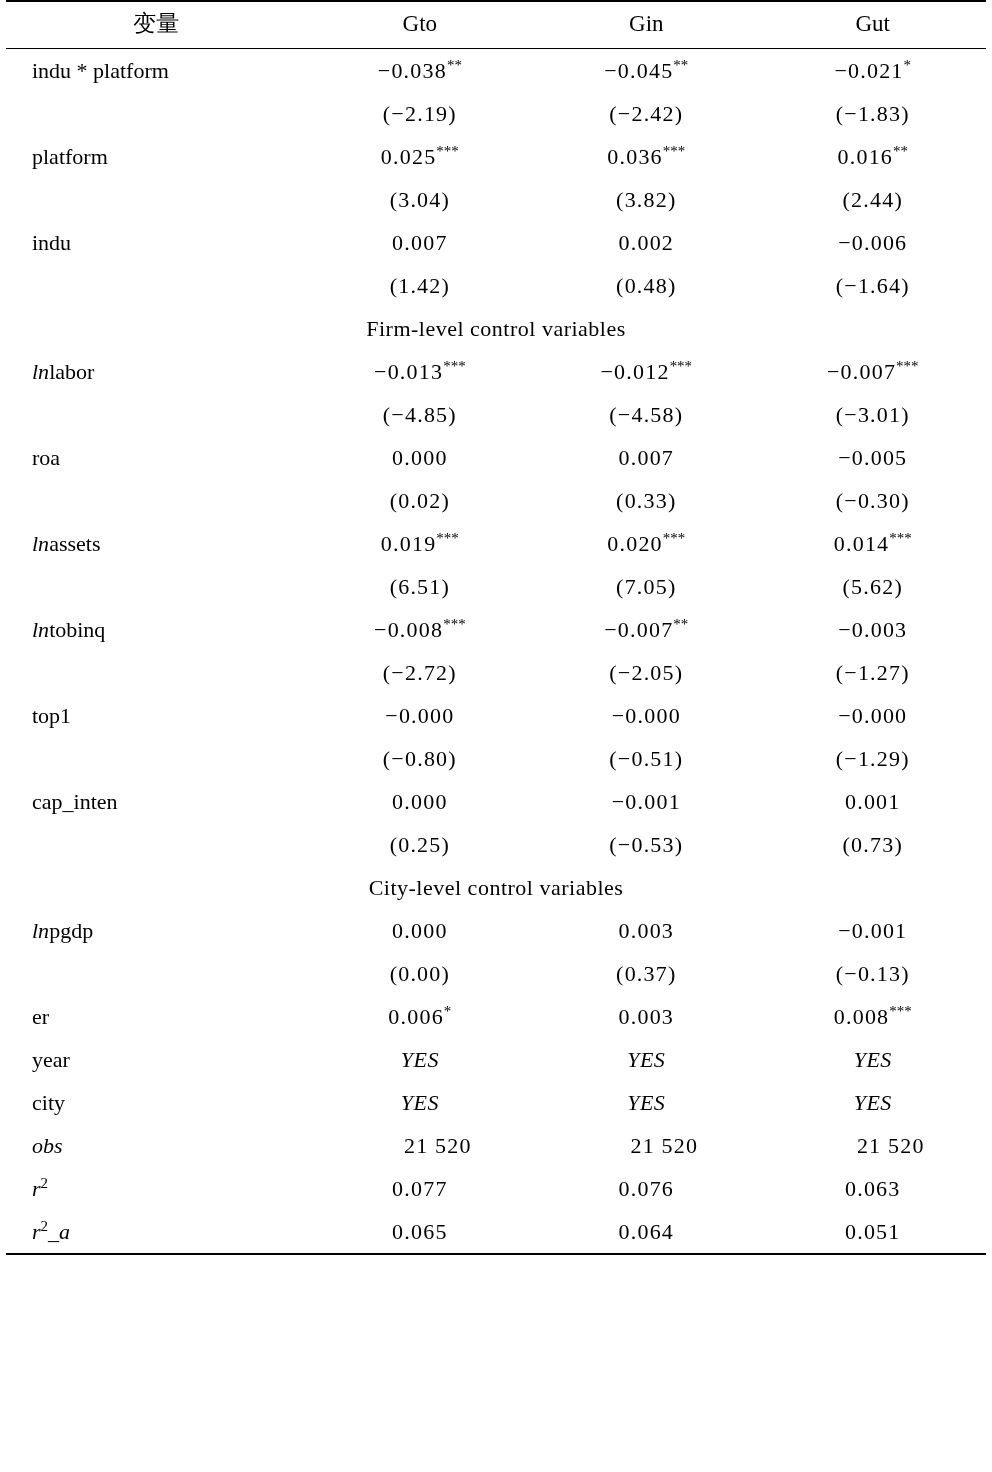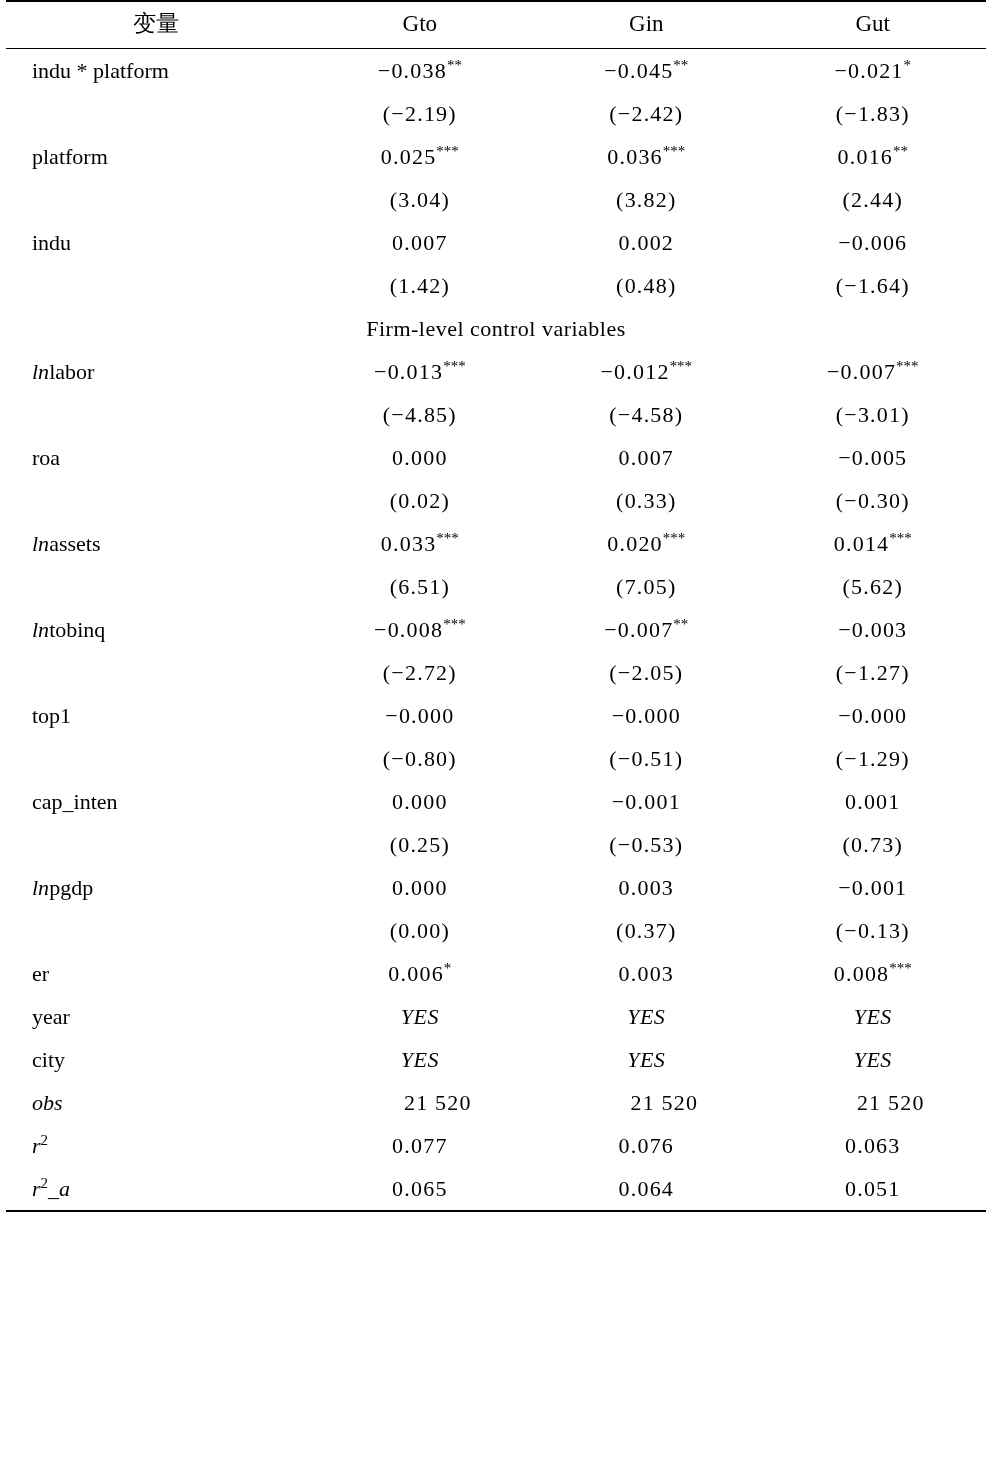--- a/index.html
+++ b/index.html
@@ -150,21 +150,21 @@
           <td class="num"><span class="num-sp">−0.005</span></td>
         </tr>
         <tr>
           <td class="var"></td>
           <td class="num"><span class="num-sp">(0.02)</span></td>
           <td class="num"><span class="num-sp">(0.33)</span></td>
           <td class="num"><span class="num-sp">(−0.30)</span></td>
         </tr>
         <tr>
           <td class="var"><span class="it">ln</span>assets</td>
-          <td class="num"><span class="num-sp">0.033</span><sup class="star">***</sup></td>
+          <td class="num"><span class="num-sp">0.019</span><sup class="star">***</sup></td>
           <td class="num"><span class="num-sp">0.020</span><sup class="star">***</sup></td>
           <td class="num"><span class="num-sp">0.014</span><sup class="star">***</sup></td>
         </tr>
         <tr>
           <td class="var"></td>
           <td class="num"><span class="num-sp">(6.51)</span></td>
           <td class="num"><span class="num-sp">(7.05)</span></td>
           <td class="num"><span class="num-sp">(5.62)</span></td>
         </tr>
         <tr>
@@ -195,20 +195,23 @@
           <td class="var">cap_inten</td>
           <td class="num"><span class="num-sp">0.000</span></td>
           <td class="num"><span class="num-sp">−0.001</span></td>
           <td class="num"><span class="num-sp">0.001</span></td>
         </tr>
         <tr>
           <td class="var"></td>
           <td class="num"><span class="num-sp">(0.25)</span></td>
           <td class="num"><span class="num-sp">(−0.53)</span></td>
           <td class="num"><span class="num-sp">(0.73)</span></td>
+        </tr>
+        <tr>
+          <td colspan="4" class="sec">City-level control variables</td>
         </tr>
         <tr>
           <td class="var"><span class="it">ln</span>pgdp</td>
           <td class="num"><span class="num-sp">0.000</span></td>
           <td class="num"><span class="num-sp">0.003</span></td>
           <td class="num"><span class="num-sp">−0.001</span></td>
         </tr>
         <tr>
           <td class="var"></td>
           <td class="num"><span class="num-sp">(0.00)</span></td>

